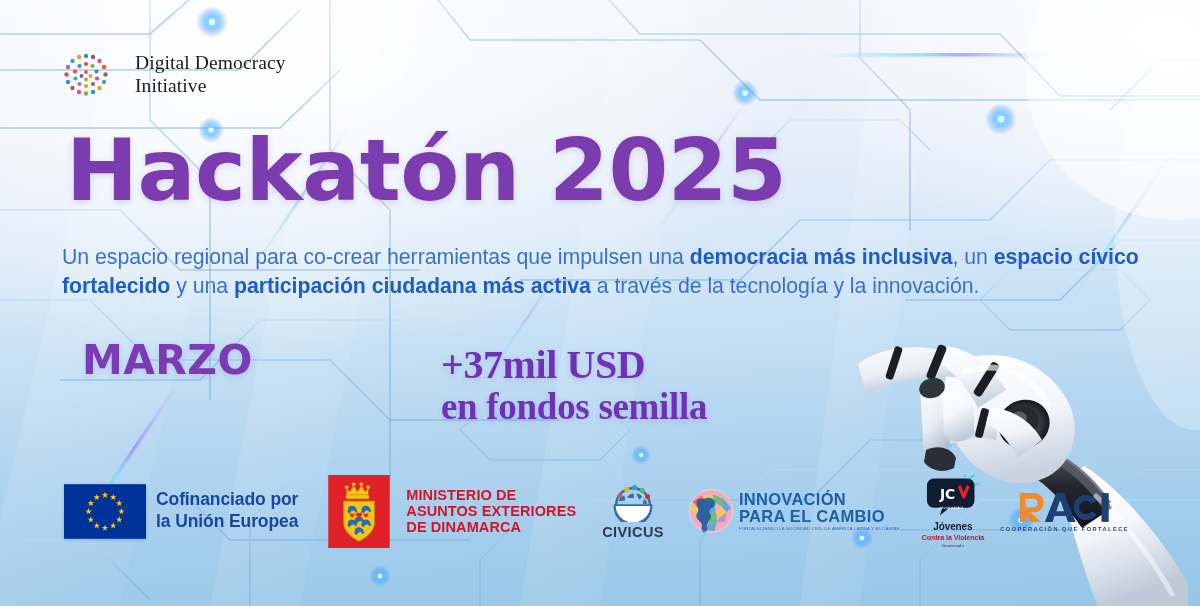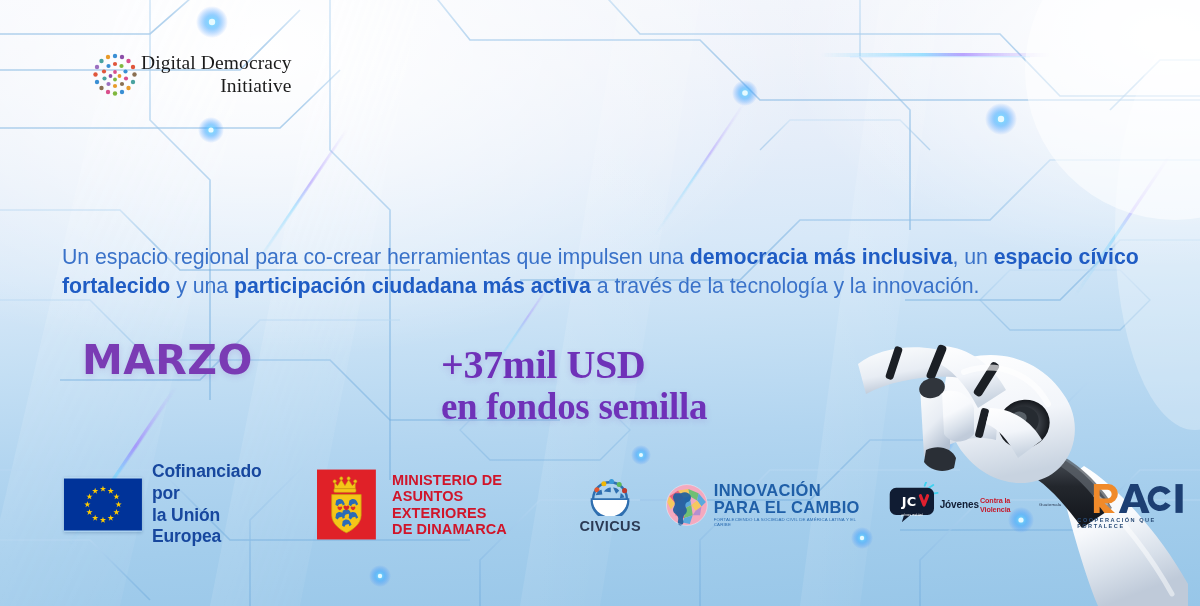--- a/index.html
+++ b/index.html
@@ -25,22 +25,22 @@
         #d7e8f8 42%,
         #c4dff4 56%,
         #b2d5f0 70%,
         #a3cdec 84%,
         #97c6e8 100%);
   }
   .bg-layer { position:absolute; inset:0; }
 
   
   #ddi-logo {
-    position:absolute; left:90px; top:50px;
-    display:flex; align-items:center; gap:1px;text-align:right;
+    position:absolute; left:61px; top:50px;
+    display:flex; align-items:center; gap:24px;
   }
   #ddi-mark { width:50px; height:50px; display:block; }
   #ddi-words {
     font-family:"Liberation Serif", serif;
     font-size:19.5px; line-height:1.16;
     color:#1b1b1b; letter-spacing:.1px;
     white-space:pre-line; font-weight:400;
   }
 
   
@@ -135,21 +135,21 @@
     font-size:16.5px; font-weight:bold; color:#1f5fa8;
     letter-spacing:.3px; display:block;
   }
   #innov-l2 { margin-top:1px; }
   #innov-sub {
     font-size:4.4px; color:#2a6bb0; letter-spacing:.15px;
     margin-top:2.5px; display:block;
   }
 
   
-  #logo-jcv { margin-left:22px; flex-direction:row; align-items:center; gap:1px; }
+  #logo-jcv { margin-left:22px; flex-direction:column; align-items:center; gap:1px; }
   #jcv-mark { width:54px; height:46px; display:block; }
   #jcv-l1 { font-size:10px; font-weight:bold; color:#101c33; letter-spacing:-.1px; }
   #jcv-l2 { font-size:7.2px; font-weight:bold; color:#c51a2c; letter-spacing:-.1px; }
   #jcv-l3 { font-size:4.2px; color:#27354d; letter-spacing:.2px; }
 
   
   #logo-raci { margin-left:16px; flex-direction:column; align-items:center; }
   #raci-word { width:96px; height:34px; display:block; }
   #raci-sub {
     font-size:5.6px; color:#2b4d78; letter-spacing:1.5px;
@@ -305,20 +305,21 @@
         <circle cx="50" cy="44" r="3.8" fill="#d94f8c"></circle>
         <circle cx="59" cy="52" r="3.8" fill="#e89b2a"></circle>
         <circle cx="50" cy="59" r="3.8" fill="#7fb73e"></circle>
         <circle cx="41" cy="52" r="3.8" fill="#8c4fa8"></circle>
       </g>
     </svg>
     <div id="ddi-words">Digital Democracy
 Initiative</div>
   </div>
 
+  <h1 id="headline">Hackatón 2025</h1>
 
   <p id="subtitle"><span>Un espacio regional para co-crear herramientas que impulsen una </span><b>democracia más inclusiva</b><span>, un </span><b>espacio cívico fortalecido</b><span> y una </span><b>participación ciudadana más activa</b><span> a través de la tecnología y la innovación.</span></p>
 
   <div id="date-block">
     <div id="date-month">MARZO</div>
   </div>
 
   <div id="funds-block">
     <div id="funds-amount">+37mil USD</div>
     <div id="funds-caption">en fondos semilla</div>

